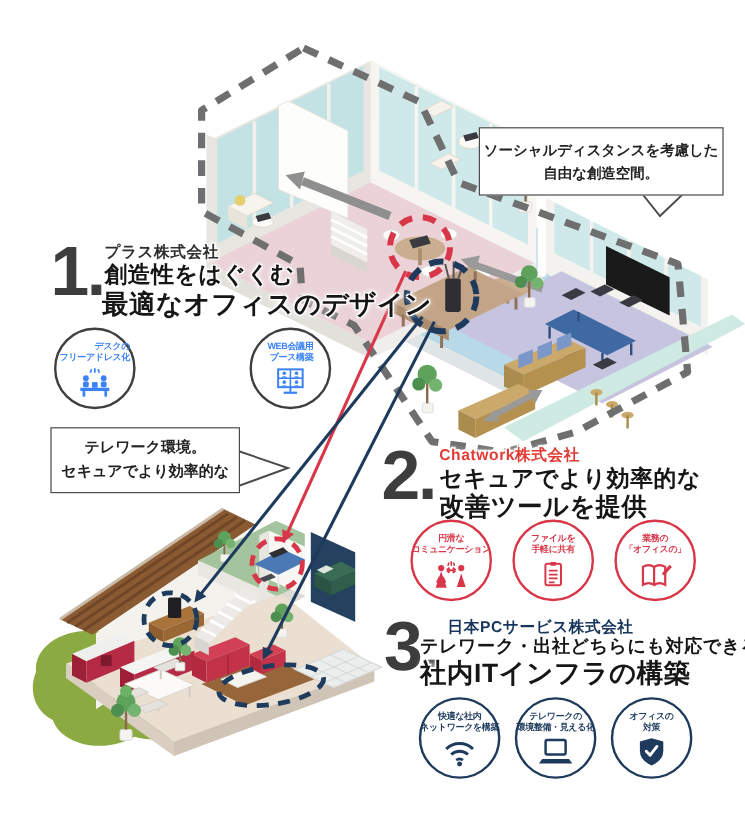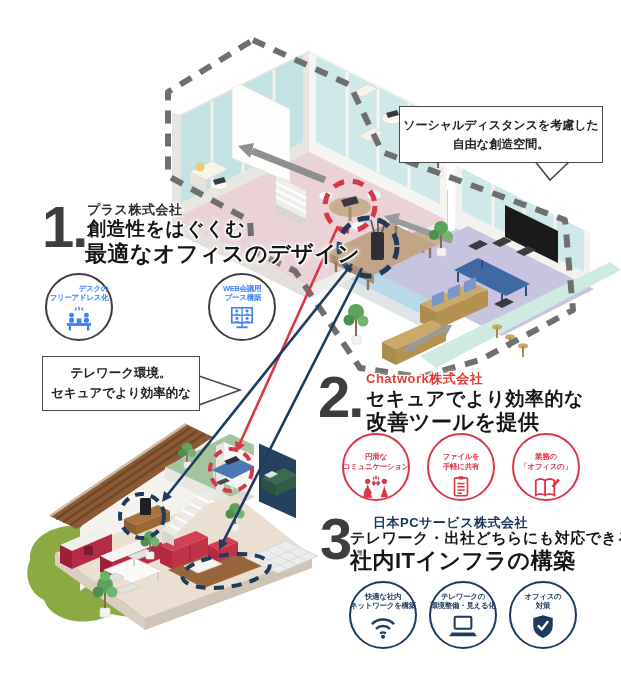--- a/index.html
+++ b/index.html
@@ -16,21 +16,21 @@
   .company{font-weight:bold;font-size:13px;color:#2e2e2e;letter-spacing:0.5px;}
   .company.red{color:#e23b35;font-size:13px;}
   .company.navy{color:#17355c;margin-left:23px;}
   .t-line{font-weight:800;color:#161616;letter-spacing:0.5px;white-space:nowrap;}
   .badge{position:absolute;z-index:3;width:68px;height:68px;border-radius:50%;background:#fff;
          box-sizing:border-box;display:flex;flex-direction:column;align-items:center;
          padding-top:9px;text-align:center;}
   .badge .lbl{font-size:7.5px;font-weight:bold;line-height:1.25;letter-spacing:-0.3px;white-space:nowrap;}
   .badge .ic{margin-top:2px;}
   .badge.gray{border:2.5px solid #3f3f3f;color:#3b82f6;text-align:right;}
-  .badge.red{border:2.5px solid #d8374a;color:#d8374a;justify-content:flex-end;}
+  .badge.red{border:2.5px solid #d8374a;color:#d8374a;}
   .badge.navy{border:2.5px solid #1e3a5c;color:#1e3a5c;}
 </style>
 </head>
 <body>
 
 <div id="stage">
 
 <svg id="art" width="621" height="700" viewBox="0 0 621 700">
 
   <g>

